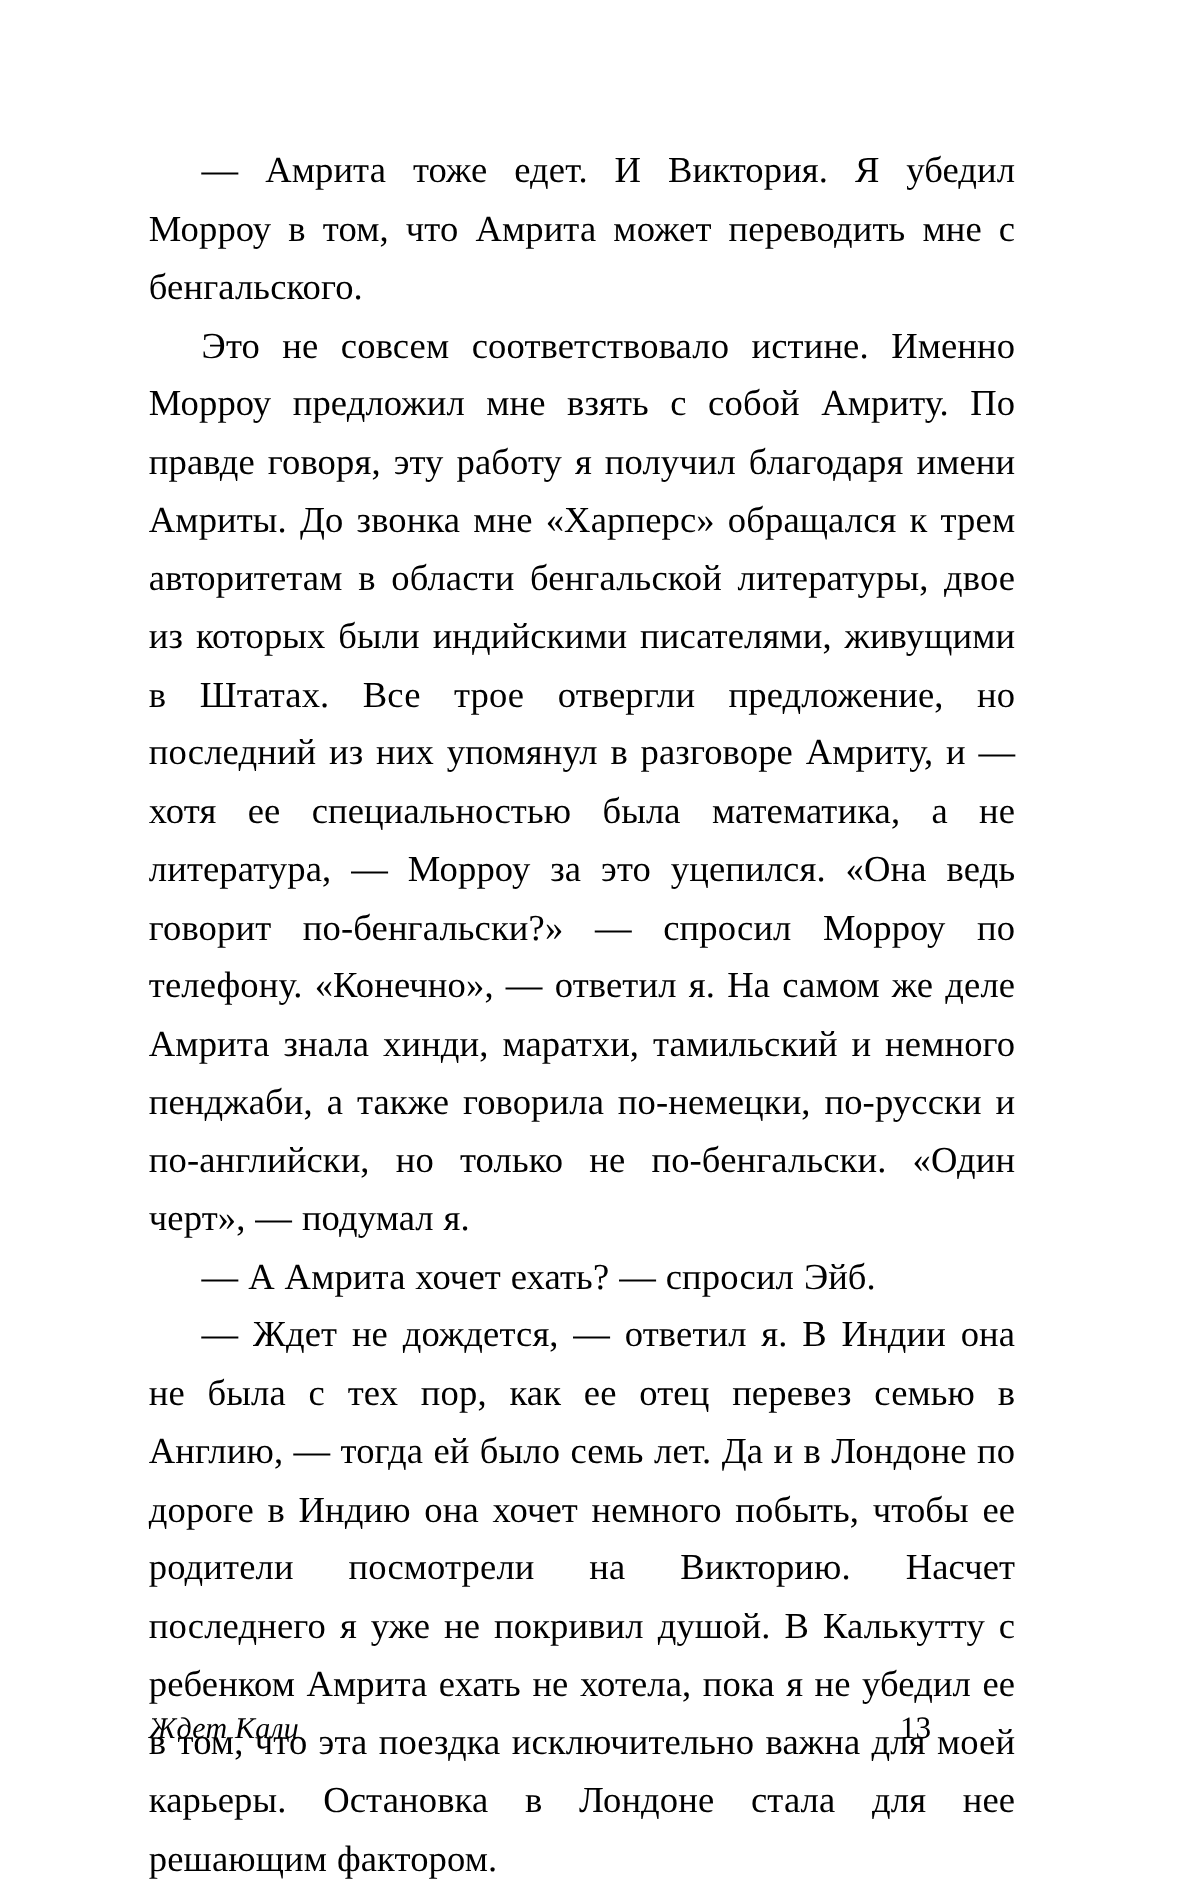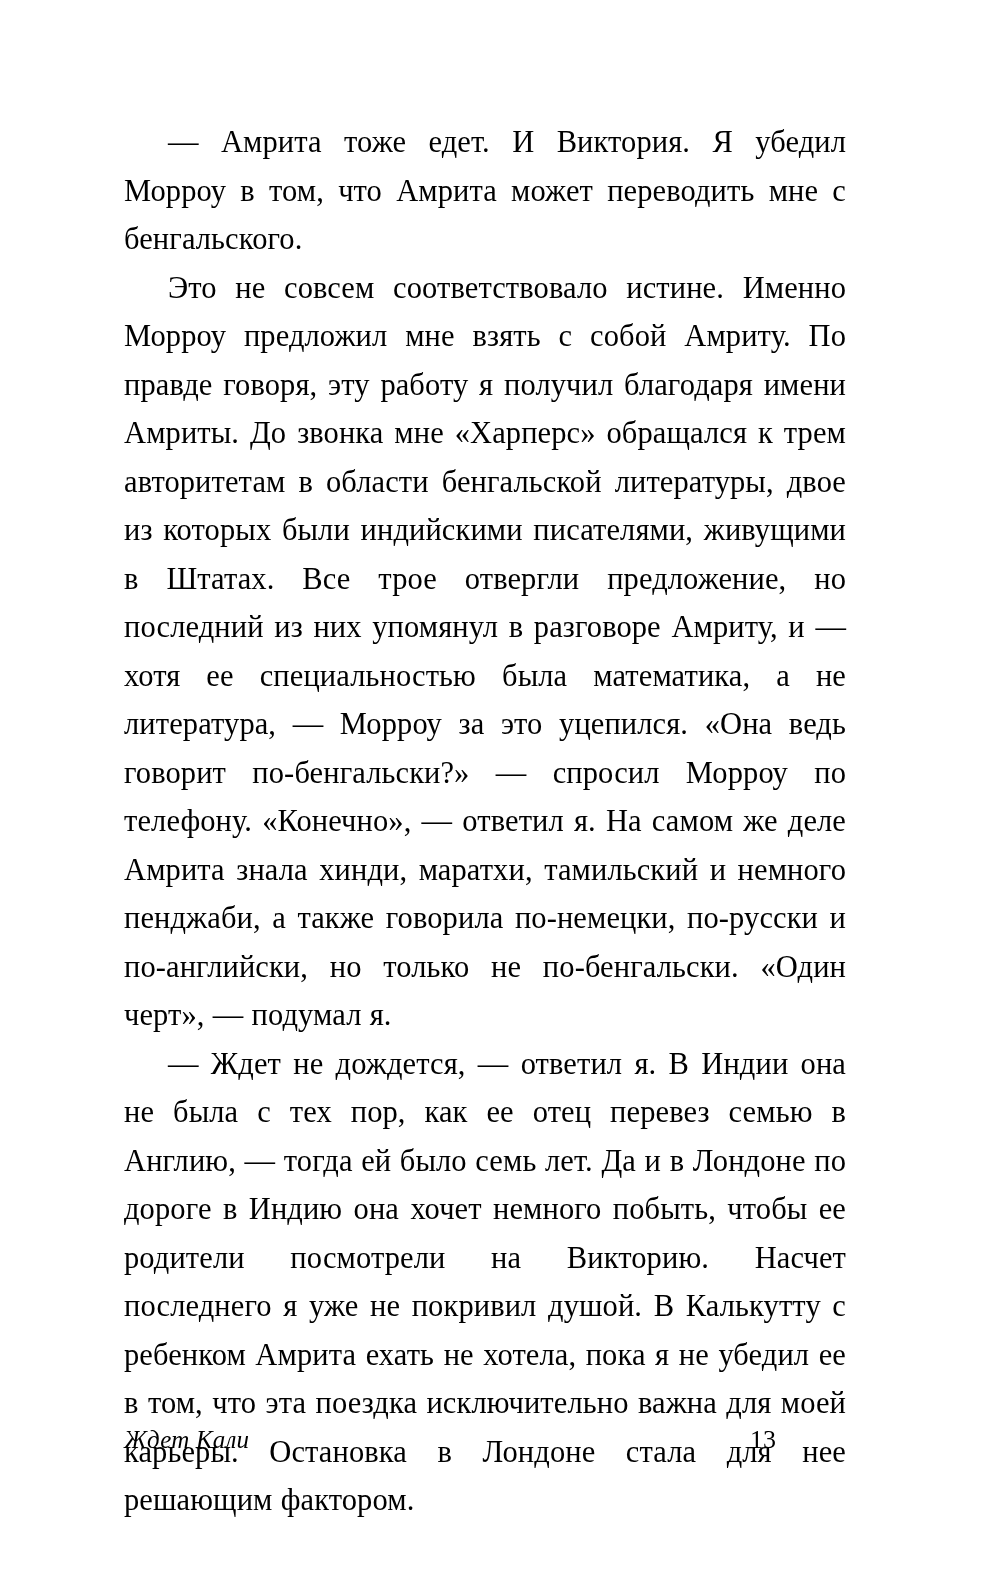--- a/index.html
+++ b/index.html
@@ -54,20 +54,21 @@
   }
 </style>
 </head>
 <body>
 
 <div class="page">
 
   <div class="text-block">
     <p class="para">— Амрита тоже едет. И Виктория. Я убедил Морроу в том, что Амрита может переводить мне с бенгальского.</p>
     <p class="para">Это не совсем соответствовало истине. Именно Морроу предложил мне взять с собой Амриту. По правде говоря, эту работу я получил благодаря имени Амриты. До звонка мне «Харперс» обращался к трем авторитетам в области бенгальской литературы, двое из которых были индийскими писателями, живущими в Штатах. Все трое отвергли предложение, но последний из них упомянул в разговоре Амриту, и — хотя ее специальностью была математика, а не литература, — Морроу за это уцепился. «Она ведь говорит по-бенгальски?» — спросил Морроу по телефону. «Конечно», — ответил я. На самом же деле Амрита знала хинди, маратхи, тамильский и немного пенджаби, а также говорила по-немецки, по-русски и по-английски, но только не по-бенгальски. «Один черт», — подумал я.</p>
+    <p class="para">— А Амрита хочет ехать? — спросил Эйб.</p>
     <p class="para">— Ждет не дождется, — ответил я. В Индии она не была с тех пор, как ее отец перевез семью в Англию, — тогда ей было семь лет. Да и в Лондоне по дороге в Индию она хочет немного побыть, чтобы ее родители посмотрели на Викторию. Насчет последнего я уже не покривил душой. В Калькутту с ребенком Амрита ехать не хотела, пока я не убедил ее в том, что эта поездка исключительно важна для моей карьеры. Остановка в Лондоне стала для нее решающим фактором.</p>
   </div>
 
   <div class="footer">
     <span class="footer-title">Ждет Кали</span>
     <span class="footer-page">13</span>
   </div>
 
 </div>
 

